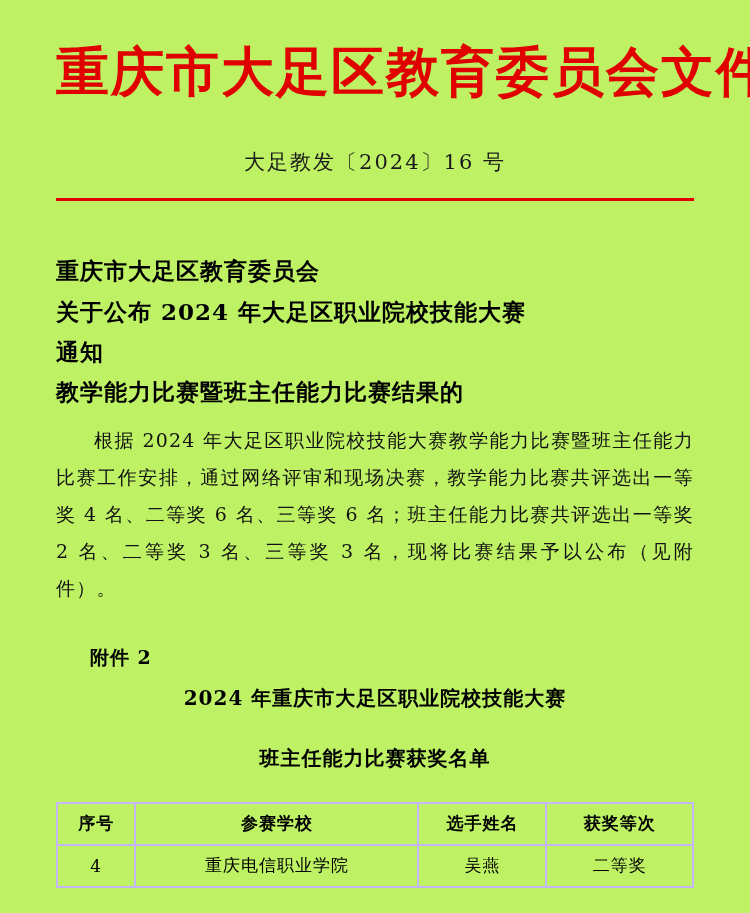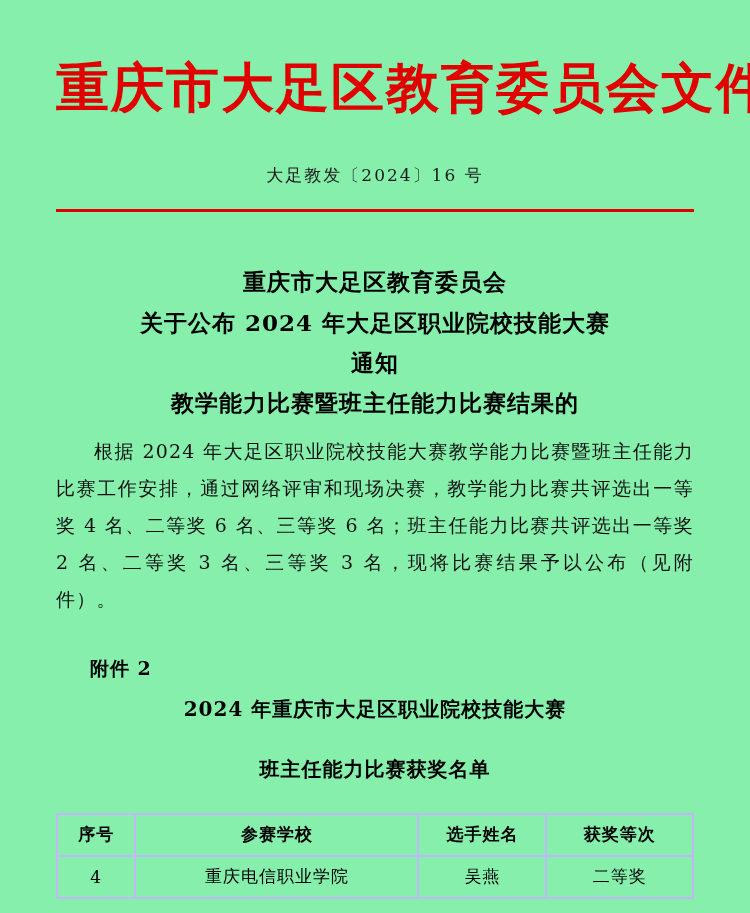--- a/index.html
+++ b/index.html
@@ -10,55 +10,54 @@
     width: 750px;
     height: 913px;
     background: #ffffff;
     font-family: "DejaVu Serif", "Liberation Serif", serif;
     overflow: hidden;
   }
   .page {
     position: relative;
     width: 750px;
     height: 913px;
-    background: #86efac;
+    background: #bef264;
     box-sizing: border-box;
-    padding: 16px 56px;
+    padding: 0 56px;
   }
 
   
   .masthead {
     text-align: center;
     color: #e00000;
     font-family: "DejaVu Serif", "Liberation Serif", serif;
     font-weight: bold;
     font-size: 53px;
     letter-spacing: 2px;
     line-height: 1.1;
     padding-top: 42px;
     white-space: nowrap;
   }
   .doc-number {
     text-align: center;
-    font-size: 17px;
+    font-size: 21px;
     color: #1a1a1a;
     letter-spacing: 2px;
     margin-top: 48px;
     font-family: "DejaVu Serif", "Liberation Serif", serif;
   }
   .red-rule {
     margin-top: 22px;
     height: 3px;
     background: #e00000;
     width: 100%;
   }
 
   
   .title-block {
-    text-align: center;
     margin-top: 50px;
     color: #000000;
     font-weight: bold;
     font-size: 23px;
     line-height: 1.75;
     letter-spacing: 1px;
   }
   .title-line {
     display: block;
   }

